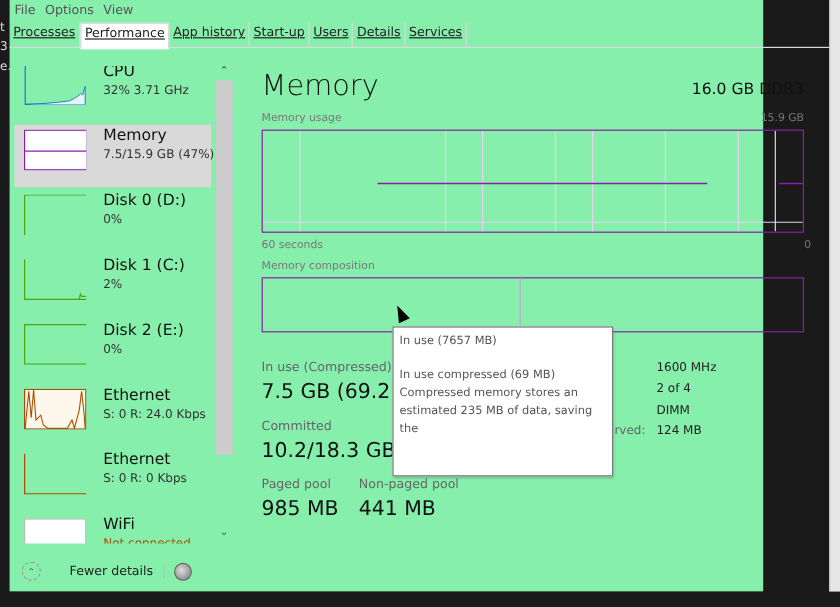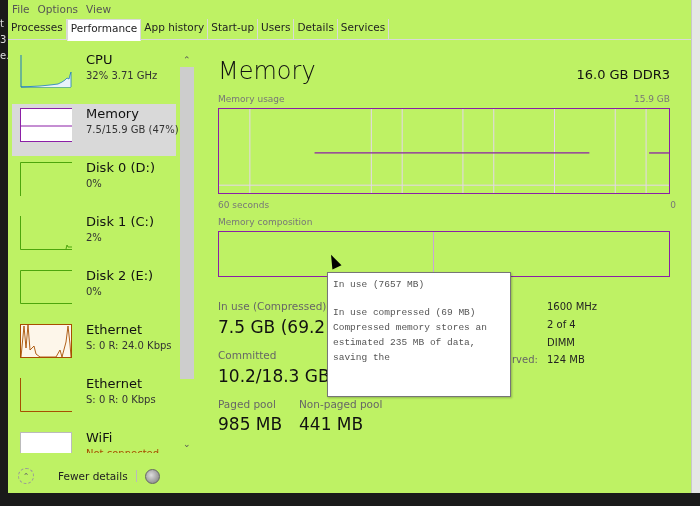--- a/index.html
+++ b/index.html
@@ -1,44 +1,44 @@
 <!DOCTYPE html>
 <html><head>
 <meta charset="utf-8">
 <style>
   html,body{margin:0;padding:0;}
   body{width:700px;height:506px;background:#1a1a1a;position:relative;overflow:hidden;font-family:"DejaVu Sans","Liberation Sans",sans-serif;}
   .leftstrip{position:absolute;left:0;top:0;width:8px;height:506px;background:#1a1a1a;color:#ddd;font-size:10px;line-height:16px;}
   .leftstrip span{display:block;padding-left:0;}
-  .window{position:absolute;left:8px;top:0;width:683px;height:493px;background:#bef264;}
+  .window{position:absolute;left:8px;top:0;width:628px;height:493px;background:#86efac;}
   .rightedge{position:absolute;left:691px;top:0;width:9px;height:506px;background:#e6e6e6;border-left:1px solid #c8c8c8;}
   .bottomedge{position:absolute;left:0;top:493px;width:700px;height:13px;background:#1a1a1a;}
   .menubar{position:absolute;left:4px;top:0;height:17px;font-size:10.5px;color:#555;display:flex;gap:8px;align-items:center;}
   .tabs{position:absolute;left:0;top:19px;height:20px;display:flex;border-bottom:1px solid #d9d9d9;width:683px;}
-  .tab{font-size:10.5px;color:#222;padding:2px 3px 0 3px;height:18px;border-right:1px solid #d9d9d9;white-space:nowrap;}
+  .tab{font-size:10.5px;color:#222;padding:2px 3px 0 3px;height:18px;border-right:1px solid #d9d9d9;white-space:nowrap;text-decoration:underline;}
   .tab.active{background:#fff;border:1px solid #d9d9d9;border-bottom:1px solid #fff;margin-bottom:-1px;}
   .sidebar{position:absolute;left:0;top:55px;width:172px;height:398px;overflow:hidden;}
   .sitem{position:absolute;left:4px;width:164px;height:52px;}
   .sitem.selected{background:#d9d9d9;}
   .thumb{position:absolute;left:8px;top:4px;width:52px;height:34px;box-sizing:border-box;}
   .sname{position:absolute;left:74px;top:2px;font-size:13px;color:#111;}
   .ssub{position:absolute;left:74px;top:20px;font-size:10px;color:#333;white-space:nowrap;}
   .scrollbar{position:absolute;left:172px;top:55px;width:14px;height:398px;}
   .sb-track{position:absolute;left:0;top:12px;width:14px;height:312px;background:#cdcdcd;}
   .sb-up,.sb-down{position:absolute;left:3px;font-size:9px;color:#555;}
   .main{position:absolute;left:210px;top:55px;width:462px;height:400px;}
   .title{position:absolute;left:0;top:2px;font-size:24px;color:#111;font-weight:300;}
   .spec{position:absolute;right:10px;top:12px;font-size:13px;color:#111;}
   .lbl{position:absolute;font-size:9px;color:#777;}
   .usagegraph{position:absolute;left:0;top:53px;width:452px;height:86px;border:1.5px solid #8b1fa6;box-sizing:border-box;}
   .compbar{position:absolute;left:0;top:176px;width:452px;height:46px;border:1.5px solid #8b1fa6;box-sizing:border-box;}
   .statlbl{position:absolute;font-size:10.5px;color:#666;}
   .statval{position:absolute;font-size:17px;color:#111;}
   .rightlbl{position:absolute;font-size:10px;color:#222;}
-  .tooltip{position:absolute;left:319px;top:272px;width:184px;height:125px;background:#fff;border:1px solid #767676;box-shadow:1px 1px 2px rgba(0,0,0,.25);font-size:9.5px;color:#555;padding:4px 5px;box-sizing:border-box;line-height:15px;font-family:Liberation Mono, monospace;}
+  .tooltip{position:absolute;left:319px;top:272px;width:184px;height:125px;background:#fff;border:1px solid #767676;box-shadow:1px 1px 2px rgba(0,0,0,.25);font-size:9.5px;color:#555;padding:4px 5px;box-sizing:border-box;line-height:15px;}
   .tooltip p{margin:0;}
   .footer{position:absolute;left:0;top:465px;height:22px;width:683px;display:flex;align-items:center;font-size:10.5px;}
   .fewer-icon{width:14px;height:14px;border:1px dashed #999;border-radius:50%;margin-left:10px;display:flex;align-items:center;justify-content:center;font-size:8px;color:#666;}
   .fewer{margin-left:24px;color:#222;}
   .sep{width:1px;height:12px;background:#bbb;margin:0 8px;}
   .rm-icon{width:13px;height:13px;border-radius:50%;background:radial-gradient(circle at 40% 40%,#ddd,#777);border:1px solid #666;}
   .rm{margin-left:6px;color:#1a5fb4;}
   .cursor{position:absolute;left:321px;top:254px;width:0;height:0;border-left:5px solid transparent;border-right:5px solid transparent;border-bottom:14px solid #000;transform:rotate(-25deg);}
 </style>
 </head>

